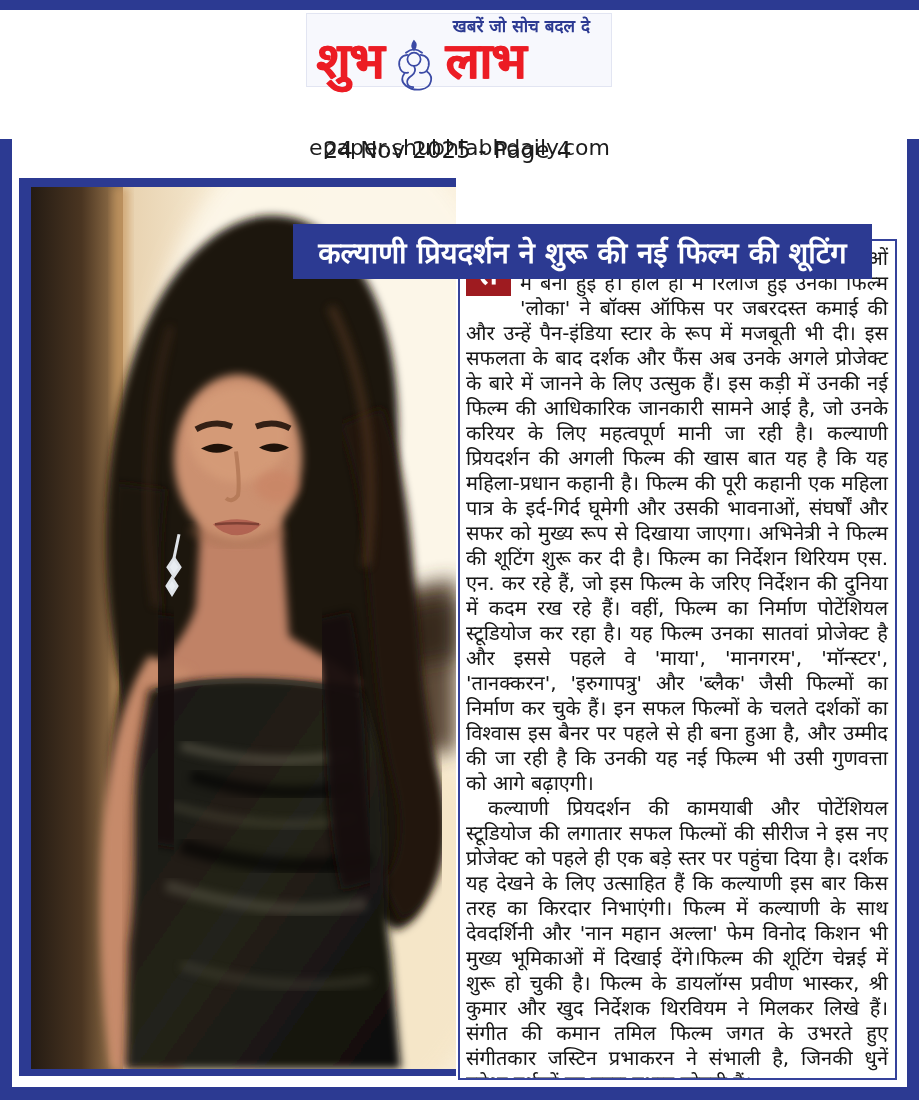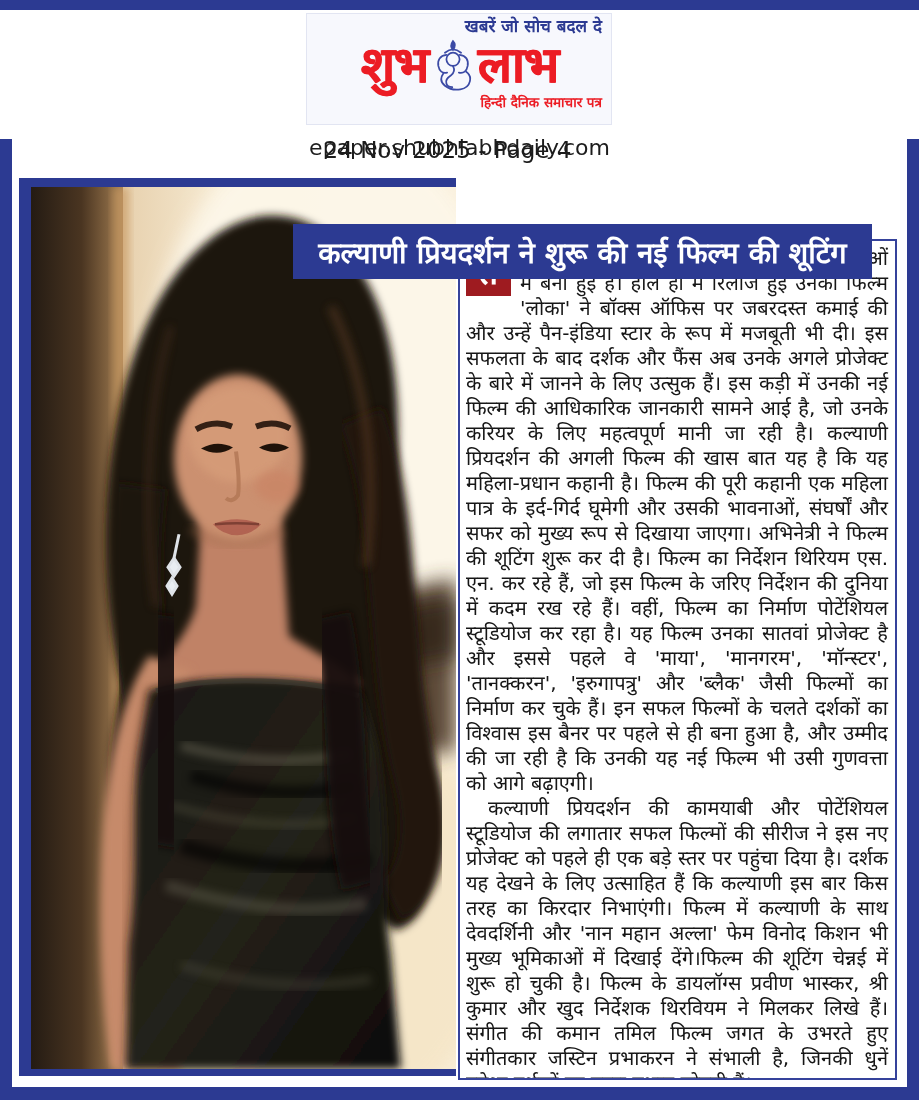--- a/index.html
+++ b/index.html
@@ -8,26 +8,26 @@
     background:#ffffff; font-family:"DejaVu Sans", sans-serif;
   }
   
   .top-bar    { position:absolute; left:0;   top:0;      width:919px; height:10px;  background:#2c3a92; }
   .left-stripe{ position:absolute; left:0;   top:139px;  width:12px;  height:961px; background:#2c3a92; }
   .right-stripe{position:absolute; left:907px;top:139px; width:12px;  height:961px; background:#2c3a92; }
   .bottom-bar { position:absolute; left:0;   top:1087px; width:919px; height:13px;  background:#2c3a92; }
 
   
   .masthead {
-    position:absolute; left:306px; top:13px; width:306px; height:112px;
+    position:absolute; left:306px; top:13px; width:306px; height:74px;
     background:#f7f8fd; border:1px solid #e2e5f2; box-sizing:border-box;
-    padding:2px 9px 0 9px;
+    padding:2px 21px 0 9px;
   }
   .masthead-tagline { text-align:right; color:#2c3a92; font-weight:bold; font-size:17px; line-height:20px; }
-  .masthead-row { display:flex; align-items:center; justify-content:center; gap:3px; height:58px; }
+  .masthead-row { display:flex; align-items:center; gap:9px; height:58px;font-family:Liberation Mono, monospace; }
   .masthead-word { color:#ec1c24; font-weight:800; font-size:50px; line-height:1; letter-spacing:-1px;
                    text-shadow:1px 0 0 #ec1c24; }
   .masthead-sub { text-align:right; color:#ec1c24; font-weight:bold; font-size:13.5px; line-height:16px; }
 
   .site-url { position:absolute; left:0; top:113px; width:919px; text-align:center;
               font-size:22px; color:#1c1c1c;margin-top:22px; }
   .edition  { position:absolute; left:0; top:137px; width:895px; text-align:center;
               font-size:23px; color:#1c1c1c; }
 
   
@@ -83,21 +83,20 @@
             <circle cx="30" cy="31" r="9"></circle>
             <path d="M21,25 q-13,2 -11,15 q2,11 12,9"></path>
             <path d="M39,25 q13,2 11,15 q-2,11 -12,9"></path>
             <path d="M30,40 q4,8 -3,13 q-8,5 -6,11 q1,5 8,5"></path>
             <path d="M17,50 q-7,10 2,17 q9,7 21,5 q11,-2 13,-11 q2,-8 -5,-13"></path>
           </g>
         </svg>
       </span>
       <span class="masthead-word">लाभ</span>
     </div>
-    <div class="masthead-sub">हिन्दी दैनिक समाचार पत्र</div>
   </div>
 
   <div class="site-url">epaper.shubhlabhdaily.com</div>
   <div class="edition">24 Nov 2025 - Page 4</div>
 
   <div class="photo-frame">
     <svg viewBox="0 0 425 884" preserveAspectRatio="none">
       <defs>
         <linearGradient id="bgGrad" x1="0" y1="0" x2="1" y2="0">
           <stop offset="0" stop-color="#d9b98c"></stop>

